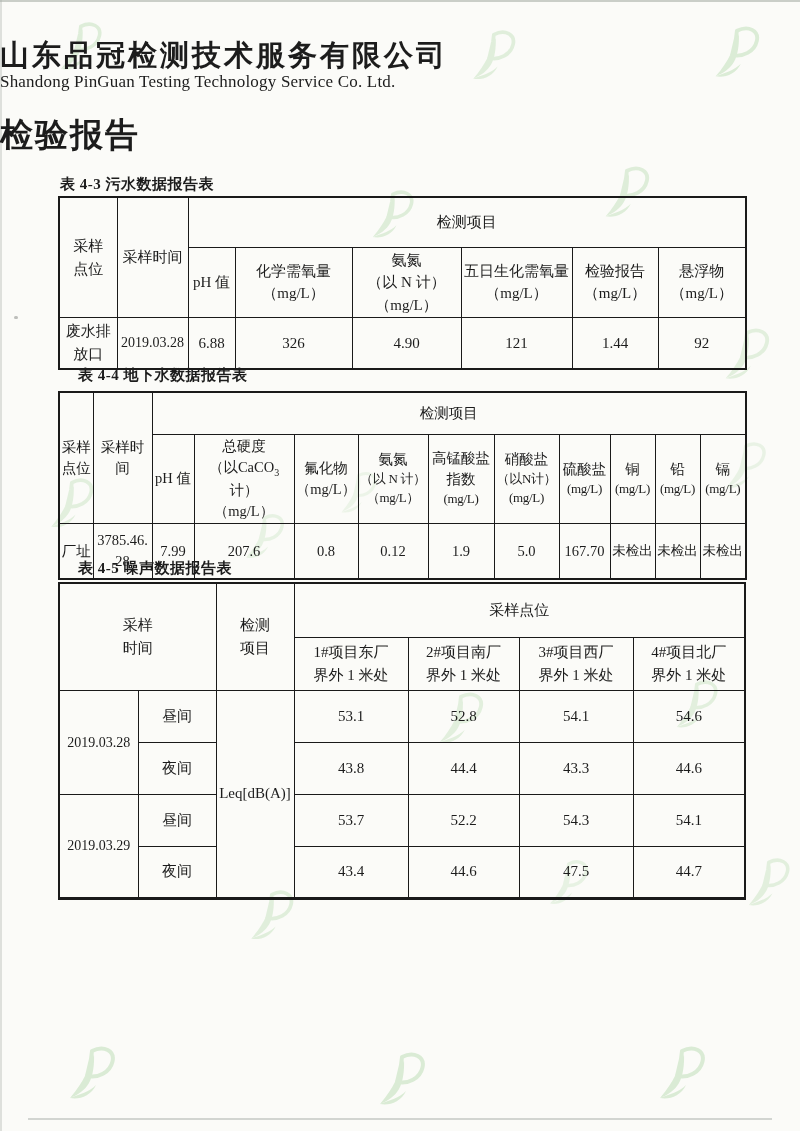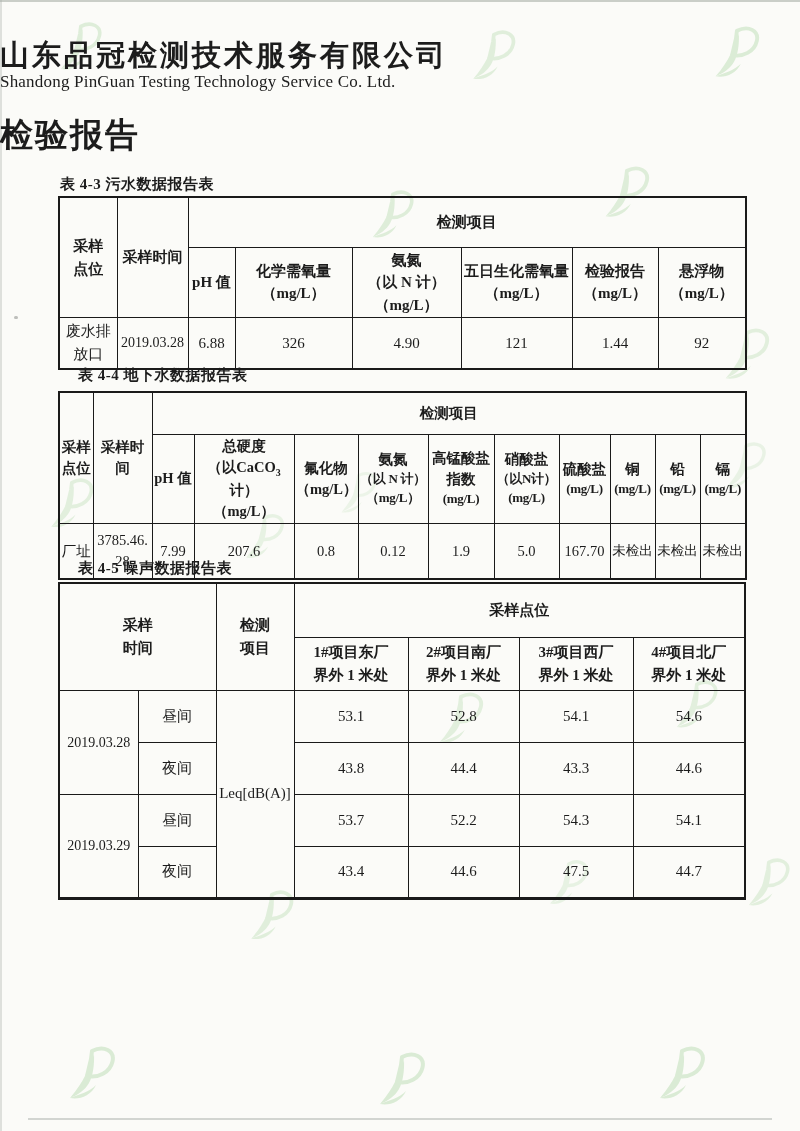--- a/index.html
+++ b/index.html
@@ -35,21 +35,21 @@
   table.doc{
     position:absolute;border-collapse:collapse;table-layout:fixed;
     border:2px solid var(--border);
   }
   table.doc td{
     border:1px solid var(--border);
     text-align:center;vertical-align:middle;
     padding:1px 1px;overflow:hidden;
     font-size:15px;line-height:1.5;
   }
-  td.hd{font-weight:700;}
+  td.hd{font-weight:400;}
   #t1{left:58px;top:196px;width:687px;}
   #t2{left:58px;top:391px;width:687px;}
   #t3{left:58px;top:582px;width:686px;border-bottom-width:3px;}
   #t2 td{font-size:14.5px;line-height:1.45;}
   .fz13{font-size:13px !important;letter-spacing:-.3px;}
   .fz135{font-size:13.5px !important;}
   .fz14{font-size:14px !important;}
   .nowrap{white-space:nowrap;}
   sub{font-size:10px;}
 

